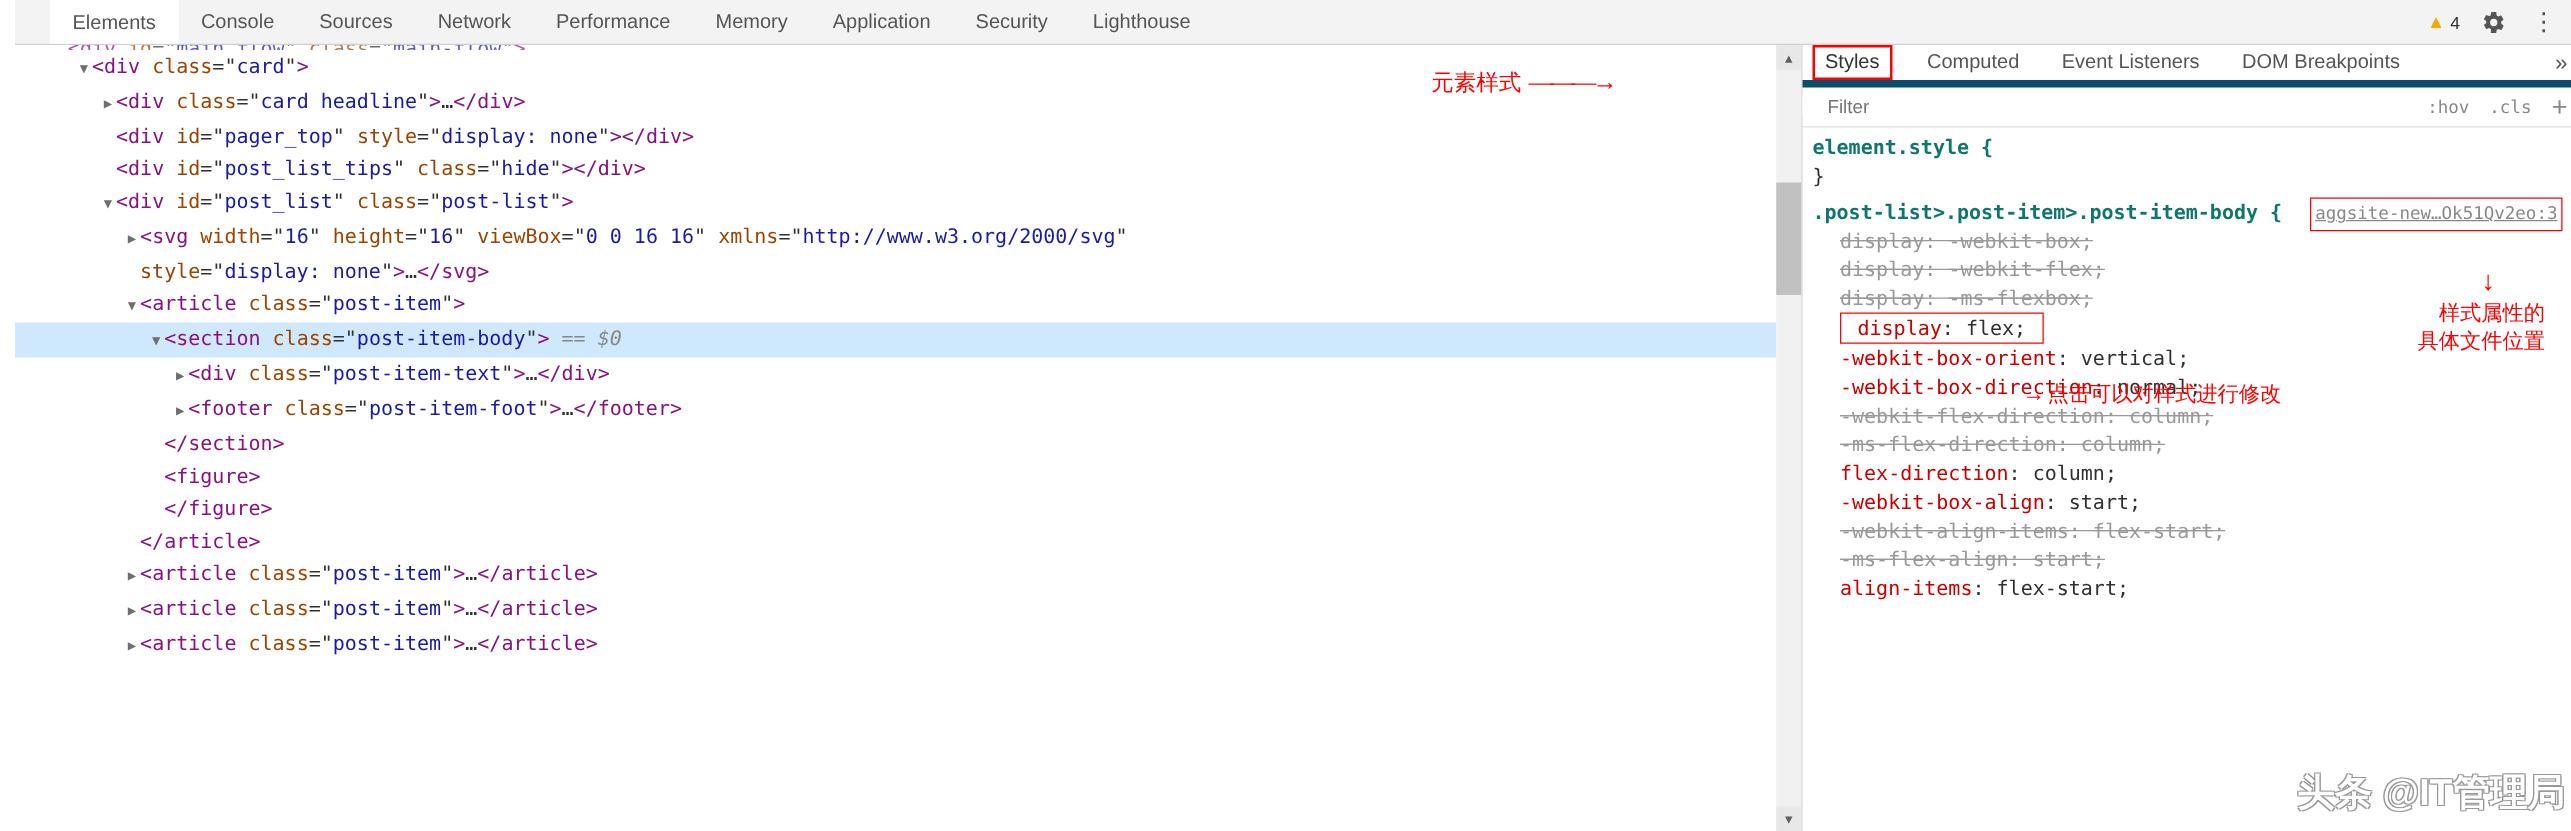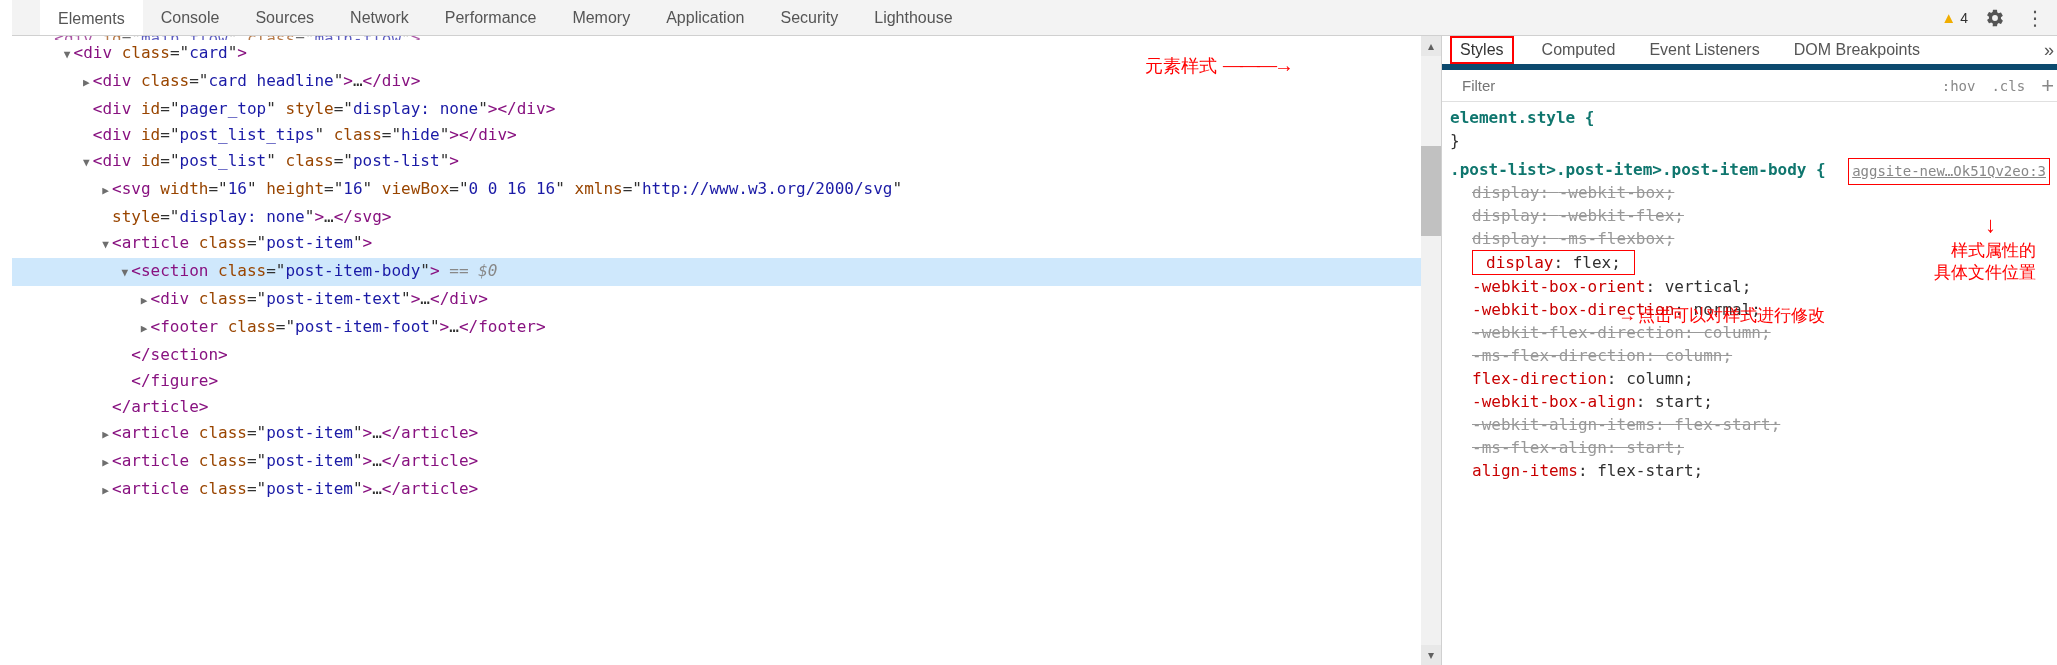--- a/index.html
+++ b/index.html
@@ -115,20 +115,21 @@
           <div class="dom-line">      <span class="toggle"></span><span class="brkt">&lt;</span><span class="tag">div</span> <span class="attr-name">id</span><span class="eqq">="</span><span class="attr-value">pager_top</span><span class="eqq">"</span> <span class="attr-name">style</span><span class="eqq">="</span><span class="attr-value">display: none</span><span class="eqq">"</span><span class="brkt">&gt;&lt;/</span><span class="tag">div</span><span class="brkt">&gt;</span></div>
           <div class="dom-line">      <span class="toggle"></span><span class="brkt">&lt;</span><span class="tag">div</span> <span class="attr-name">id</span><span class="eqq">="</span><span class="attr-value">post_list_tips</span><span class="eqq">"</span> <span class="attr-name">class</span><span class="eqq">="</span><span class="attr-value">hide</span><span class="eqq">"</span><span class="brkt">&gt;&lt;/</span><span class="tag">div</span><span class="brkt">&gt;</span></div>
           <div class="dom-line">      <span class="toggle">▼</span><span class="brkt">&lt;</span><span class="tag">div</span> <span class="attr-name">id</span><span class="eqq">="</span><span class="attr-value">post_list</span><span class="eqq">"</span> <span class="attr-name">class</span><span class="eqq">="</span><span class="attr-value">post-list</span><span class="eqq">"</span><span class="brkt">&gt;</span></div>
           <div class="dom-line">        <span class="toggle">▶</span><span class="brkt">&lt;</span><span class="tag">svg</span> <span class="attr-name">width</span><span class="eqq">="</span><span class="attr-value">16</span><span class="eqq">"</span> <span class="attr-name">height</span><span class="eqq">="</span><span class="attr-value">16</span><span class="eqq">"</span> <span class="attr-name">viewBox</span><span class="eqq">="</span><span class="attr-value">0 0 16 16</span><span class="eqq">"</span> <span class="attr-name">xmlns</span><span class="eqq">="</span><span class="attr-value">http://www.w3.org/2000/svg</span><span class="eqq">"</span></div>
           <div class="dom-line">        <span class="toggle"></span><span class="attr-name">style</span><span class="eqq">="</span><span class="attr-value">display: none</span><span class="eqq">"</span><span class="brkt">&gt;</span>…<span class="brkt">&lt;/</span><span class="tag">svg</span><span class="brkt">&gt;</span></div>
           <div class="dom-line">        <span class="toggle">▼</span><span class="brkt">&lt;</span><span class="tag">article</span> <span class="attr-name">class</span><span class="eqq">="</span><span class="attr-value">post-item</span><span class="eqq">"</span><span class="brkt">&gt;</span></div>
           <div class="dom-line selected">          <span class="toggle">▼</span><span class="brkt">&lt;</span><span class="tag">section</span> <span class="attr-name">class</span><span class="eqq">="</span><span class="attr-value">post-item-body</span><span class="eqq">"</span><span class="brkt">&gt;</span> <span class="sel-hint">== $0</span></div>
           <div class="dom-line">            <span class="toggle">▶</span><span class="brkt">&lt;</span><span class="tag">div</span> <span class="attr-name">class</span><span class="eqq">="</span><span class="attr-value">post-item-text</span><span class="eqq">"</span><span class="brkt">&gt;</span>…<span class="brkt">&lt;/</span><span class="tag">div</span><span class="brkt">&gt;</span></div>
           <div class="dom-line">            <span class="toggle">▶</span><span class="brkt">&lt;</span><span class="tag">footer</span> <span class="attr-name">class</span><span class="eqq">="</span><span class="attr-value">post-item-foot</span><span class="eqq">"</span><span class="brkt">&gt;</span>…<span class="brkt">&lt;/</span><span class="tag">footer</span><span class="brkt">&gt;</span></div>
           <div class="dom-line">          <span class="toggle"></span><span class="brkt">&lt;/</span><span class="tag">section</span><span class="brkt">&gt;</span></div>
+          <div class="dom-line">          <span class="toggle"></span><span class="brkt">&lt;</span><span class="tag">figure</span><span class="brkt">&gt;</span></div>
           <div class="dom-line">          <span class="toggle"></span><span class="brkt">&lt;/</span><span class="tag">figure</span><span class="brkt">&gt;</span></div>
           <div class="dom-line">        <span class="toggle"></span><span class="brkt">&lt;/</span><span class="tag">article</span><span class="brkt">&gt;</span></div>
           <div class="dom-line">        <span class="toggle">▶</span><span class="brkt">&lt;</span><span class="tag">article</span> <span class="attr-name">class</span><span class="eqq">="</span><span class="attr-value">post-item</span><span class="eqq">"</span><span class="brkt">&gt;</span>…<span class="brkt">&lt;/</span><span class="tag">article</span><span class="brkt">&gt;</span></div>
           <div class="dom-line">        <span class="toggle">▶</span><span class="brkt">&lt;</span><span class="tag">article</span> <span class="attr-name">class</span><span class="eqq">="</span><span class="attr-value">post-item</span><span class="eqq">"</span><span class="brkt">&gt;</span>…<span class="brkt">&lt;/</span><span class="tag">article</span><span class="brkt">&gt;</span></div>
           <div class="dom-line">        <span class="toggle">▶</span><span class="brkt">&lt;</span><span class="tag">article</span> <span class="attr-name">class</span><span class="eqq">="</span><span class="attr-value">post-item</span><span class="eqq">"</span><span class="brkt">&gt;</span>…<span class="brkt">&lt;/</span><span class="tag">article</span><span class="brkt">&gt;</span></div>
         </div>
       <div class="annot-left">
         <span>元素样式</span><span class="arrow-right">———→</span>
       </div>
       <div class="dom-scroll">
@@ -163,15 +164,16 @@
           <span class="src-link boxed">aggsite-new…Ok51Qv2eo:3</span>
           <div class="selector">.post-list&gt;.post-item&gt;.post-item-body {</div>
           <div class="decls" id="decls2"><div class="decl strike"><span class="prop">display</span>: <span class="val">-webkit-box</span>;</div><div class="decl strike"><span class="prop">display</span>: <span class="val">-webkit-flex</span>;</div><div class="decl strike"><span class="prop">display</span>: <span class="val">-ms-flexbox</span>;</div><div class="decl boxed"><span class="prop">display</span>: <span class="val">flex</span>;</div><div class="decl"><span class="prop">-webkit-box-orient</span>: <span class="val">vertical</span>;</div><div class="decl"><span class="prop">-webkit-box-direction</span>: <span class="val">normal</span>;</div><div class="decl strike"><span class="prop">-webkit-flex-direction</span>: <span class="val">column</span>;</div><div class="decl strike"><span class="prop">-ms-flex-direction</span>: <span class="val">column</span>;</div><div class="decl"><span class="prop">flex-direction</span>: <span class="val">column</span>;</div><div class="decl"><span class="prop">-webkit-box-align</span>: <span class="val">start</span>;</div><div class="decl strike"><span class="prop">-webkit-align-items</span>: <span class="val">flex-start</span>;</div><div class="decl strike"><span class="prop">-ms-flex-align</span>: <span class="val">start</span>;</div><div class="decl"><span class="prop">align-items</span>: <span class="val">flex-start</span>;</div></div>
 
           <div class="annot-r1 annot-file" id="annot-file">样式属性的<br>具体文件位置</div>
           <div class="annot-r1 annot-edit">
               <span>点击可以对样式进行修改</span>
             </div>
         </div>
       </div>
+      <div class="watermark">头条 @IT管理局</div>
     </div>
   </div>
 </div>
 
 </body></html>

